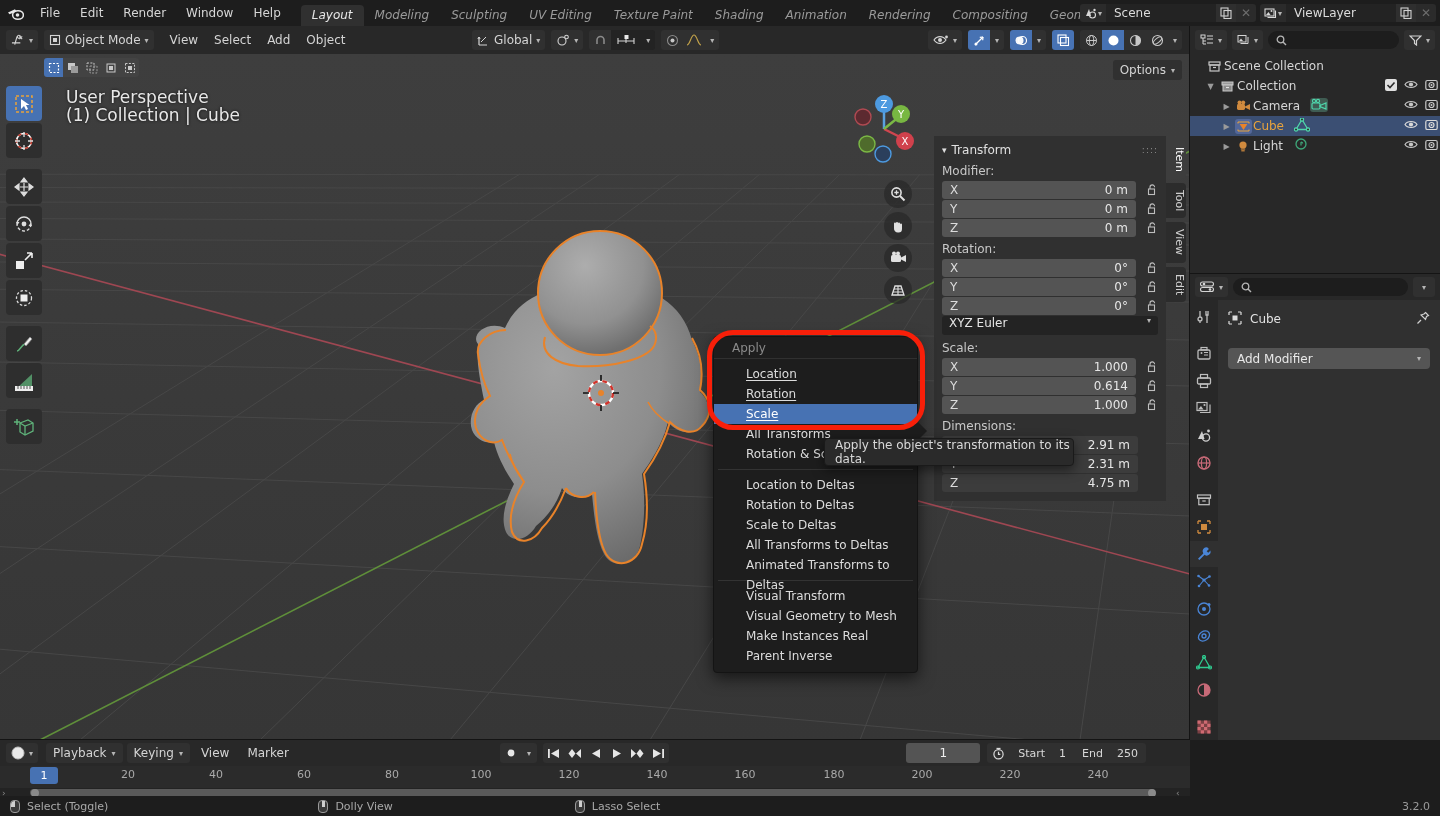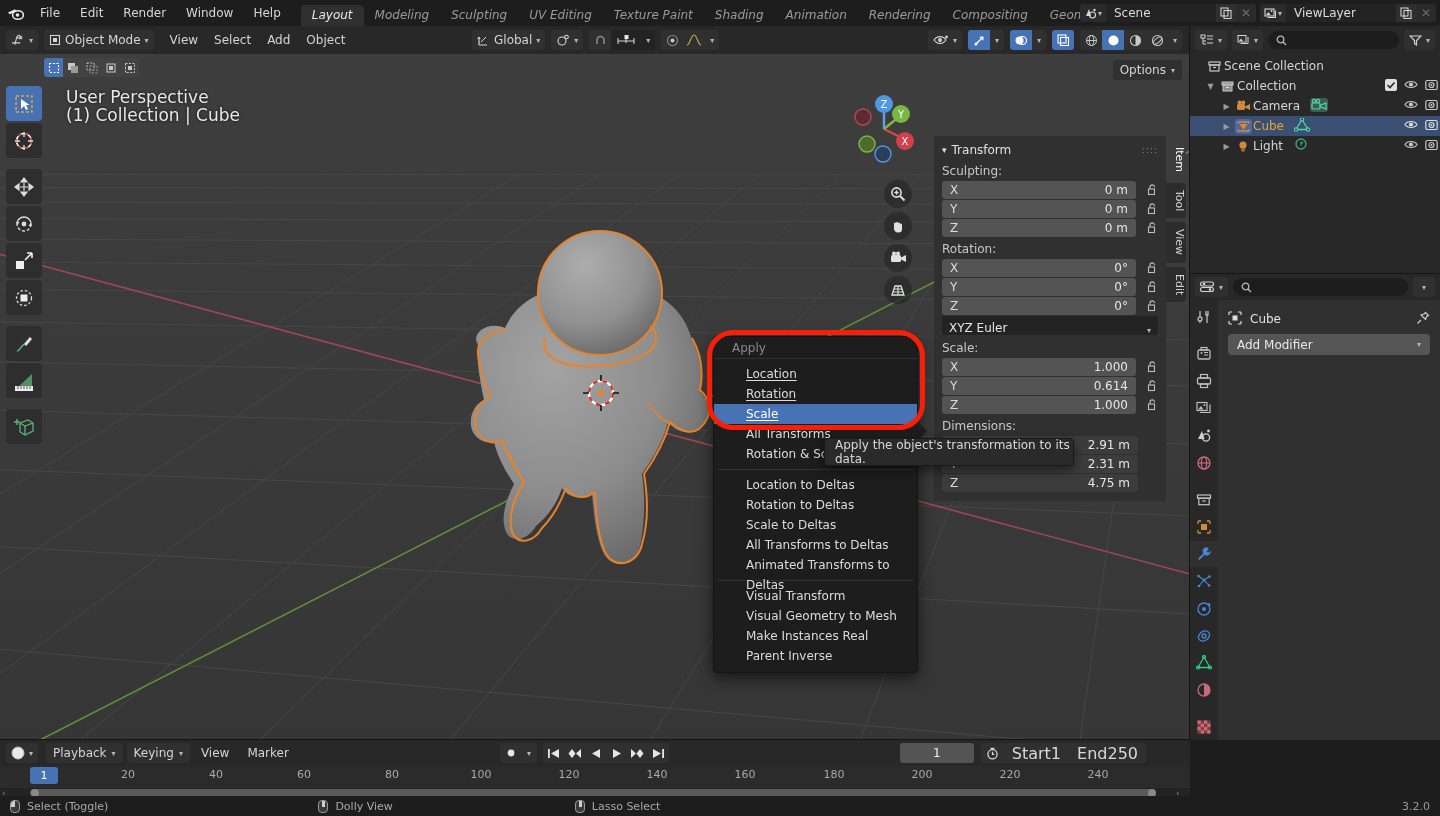--- a/index.html
+++ b/index.html
@@ -65,21 +65,21 @@
             border-radius:0; padding:4px 0 0 0; }
   .np-title { display:flex; align-items:center; gap:5px; height:20px; padding:0 8px; font-size:12px; color:#e0e0e0; }
   .np-sec { font-size:12px; color:#c8c8c8; padding:4px 0 3px 8px; }
   .np-row { display:flex; align-items:center; gap:8px; padding:0 6px 0 8px; margin-bottom:1px; }
   .np-field { flex:1; height:18px; background:#545454; border-radius:3px; display:flex;
               align-items:center; justify-content:space-between; padding:0 8px; font-size:12px; color:#e6e6e6; }
   .np-field.dim { background:#3c3c3c; }
   .np-field .lbl { color:#dcdcdc; }
   .np-lock { width:16px; height:16px; display:flex; align-items:center; justify-content:center; }
   .np-dd { margin:0 8px 2px 8px; height:19px; background:#232323; border-radius:3px;
-           display:flex; align-items:flex-end; justify-content:space-between; padding:0 7px; font-size:12px; }
+           display:flex; align-items:flex-start; justify-content:space-between; padding:0 7px; font-size:12px; }
   .ntabs { position:absolute; left:1166px; top:86px; width:20px; display:flex; flex-direction:column; gap:4px; }
   .ntab { width:20px; background:#2c2c2c; border-radius:0 4px 4px 0; writing-mode:vertical-rl;
           text-align:center; font-size:11px; color:#cfcfcf; padding:7px 0; }
   .ntab.on { background:#3d3d3d; color:#fff; }
 
   
   .applymenu { position:absolute; left:713px; top:336px; width:205px; background:#1d1d1d;
                border:1px solid #141414; border-radius:4px; box-shadow:0 5px 16px rgba(0,0,0,.6);
                padding:0 0 6px 0; z-index:40; }
   .am-title { height:22px; line-height:22px; padding-left:18px; font-size:12px; color:#8a8a8a;
@@ -112,35 +112,35 @@
   
   .props { position:absolute; left:1190px; top:274px; width:250px; height:466px; background:#303030; }
   .props-hdr { height:26px; display:flex; align-items:center; gap:5px; padding:0 5px; background:#282828; }
   .props-tabs { position:absolute; left:0; top:26px; width:28px; bottom:0; background:#282828;
                 display:flex; flex-direction:column; align-items:center; padding-top:4px; gap:1px; }
   .ptab { width:28px; height:28px; display:flex; align-items:center; justify-content:center; }
   .ptab.on { background:#303030; }
   .ptabgap { height:9px; }
   .props-body { position:absolute; left:28px; top:26px; right:0; bottom:0; background:#303030; padding:8px 10px; }
   .props-obj { display:flex; align-items:center; gap:8px; font-size:12px; color:#e2e2e2; height:22px; }
-  .addmod { margin-top:4px; height:21px; background:#555; border-radius:4px; display:flex;
+  .addmod { margin-top:18px; height:21px; background:#555; border-radius:4px; display:flex;
             align-items:center; justify-content:space-between; padding:0 9px; font-size:12px; color:#e8e8e8; }
 
   
   .timeline { position:absolute; left:0; top:740px; width:1190px; height:56px; background:#282828; }
   .tl-header { height:26px; display:flex; align-items:center; padding:0 6px; gap:4px; }
   .tl-menu { padding:0 7px; height:20px; line-height:20px; font-size:12px; color:#d4d4d4; }
   .tl-dd { height:20px; background:#303030; border-radius:3px; padding:0 7px; display:flex;
            align-items:center; gap:5px; font-size:12px; color:#d4d4d4; }
   .pbtn { width:21px; height:20px; background:#303030; display:flex; align-items:center; justify-content:center; }
   .pgroup { display:flex; border-radius:3px; overflow:hidden; }
   .fnum { height:20px; background:#545454; border-radius:3px; width:74px; display:flex;
           align-items:center; justify-content:center; font-size:12px; color:#efefef; }
   .serange { height:20px; background:#303030; border-radius:3px; display:flex; align-items:center; }
-  .serange .cell { padding:0 8px; font-size:16px; color:#d8d8d8; display:flex; }
+  .serange .cell { padding:0 8px; font-size:11px; color:#d8d8d8; display:flex; gap:14px; }
   .tl-ruler { position:absolute; left:0; top:26px; width:1190px; height:22px; background:#2b2b2b; }
   .tick { position:absolute; top:2px; font-size:11px; color:#a9a9a9; transform:translateX(-50%); }
   .playhead { position:absolute; top:1px; height:17px; background:#4772b3; border-radius:3px;
               color:#fff; font-size:11px; display:flex; align-items:center; justify-content:center;
               width:28px; transform:translateX(-50%); }
   .scrollbar-h { position:absolute; left:0; top:48px; width:1190px; height:9px; background:#232323; }
   .sb-thumb { position:absolute; left:30px; top:1px; height:7px; background:#5a5a5a; border-radius:4px; }
 
   
   .status { position:absolute; left:0; top:796px; width:1440px; height:20px; background:#1d1d1d;
@@ -603,21 +603,21 @@
       </div>
     </div>
 
     <div class="npanel">
       <div class="np-title">
         <span style="font-size:9px;">▾</span>
         <span>Transform</span>
         <span style="margin-left:auto;color:#8a8a8a;letter-spacing:1px;font-size:9px;">::::</span>
       </div>
 
-      <div class="np-sec">Sculpting:</div>
+      <div class="np-sec">Modifier:</div>
       <div class="np-row">
         <div class="np-field">
             <span class="lbl">X</span>
             <span>0 m</span>
           </div>
         <div class="np-lock">
             <svg width="11" height="12" viewBox="0 0 11 12">
               <path d="M3 5 V3.2 a2.3 2.3 0 0 1 4.6 0" fill="none" stroke="#bdbdbd" stroke-width="1.1"></path>
               <rect x="1.5" y="5" width="6" height="5.5" fill="none" stroke="#bdbdbd" stroke-width="1.1"></rect>
             </svg>

